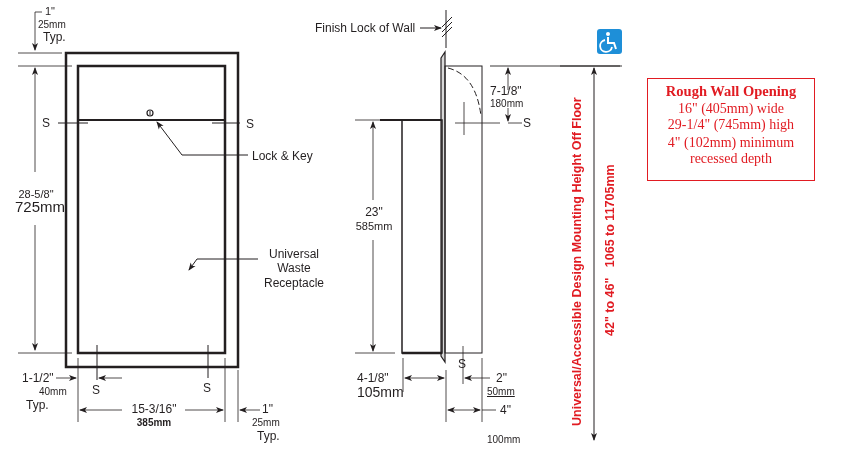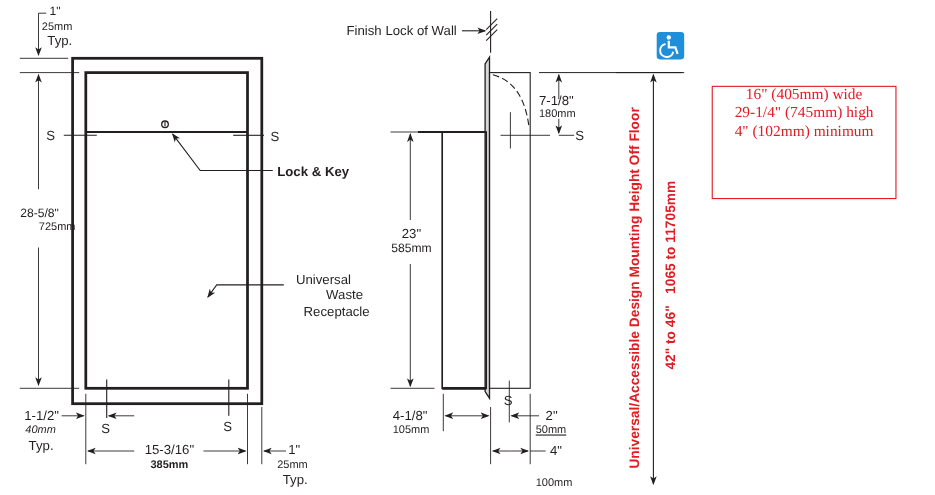--- a/index.html
+++ b/index.html
@@ -110,51 +110,53 @@
     <path d="M11,8 L11,14 L17,14 L19,20" stroke="#fff" stroke-width="2" fill="none"></path>
     <path d="M8,11 A6,6 0 1 0 15,18" stroke="#fff" stroke-width="1.8" fill="none"></path>
   </svg>
 </div>
 
 <div class="lbl" style="left:45px;top:5px;">1"</div>
 <div class="lbl" style="left:38px;top:19px;font-size:10px;">25mm</div>
 <div class="lbl big" style="left:43px;top:31px;">Typ.</div>
 <div class="lbl big" style="left:42px;top:117px;">S</div>
 <div class="lbl big" style="left:246px;top:118px;">S</div>
-<div class="lbl big" style="left:252px;top:150px;font-weight:bold;">Lock &amp; Key</div>
+<div class="lbl big" style="left:252px;top:150px;">Lock &amp; Key</div>
 <div class="lbl ctr" style="left:10px;top:188px;width:52px;font-size:11px;">28-5/8"</div>
-<div class="lbl ctr" style="left:26px;top:201px;width:52px;font-size:10px;">725mm</div>
+<div class="lbl ctr" style="left:14px;top:201px;width:52px;font-size:15px;">725mm</div>
 <div class="lbl big ctr" style="left:258px;top:248px;width:72px;">Universal</div>
-<div class="lbl big ctr" style="left:258px;top:262px;width:72px;text-align:right;">Waste</div>
-<div class="lbl big ctr" style="left:258px;top:277px;width:72px;margin-left:12px;">Receptacle</div>
+<div class="lbl big ctr" style="left:258px;top:262px;width:72px;">Waste</div>
+<div class="lbl big ctr" style="left:258px;top:277px;width:72px;">Receptacle</div>
 <div class="lbl big" style="left:22px;top:372px;">1-1/2"</div>
-<div class="lbl" style="left:23px;top:386px;font-size:10px;font-style:italic;">40mm</div>
+<div class="lbl" style="left:39px;top:386px;font-size:10px;">40mm</div>
 <div class="lbl big" style="left:26px;top:399px;">Typ.</div>
 <div class="lbl big" style="left:92px;top:384px;">S</div>
 <div class="lbl big" style="left:203px;top:382px;">S</div>
 <div class="lbl big ctr" style="left:122px;top:403px;width:64px;">15-3/16"</div>
 <div class="lbl ctr" style="left:122px;top:417px;width:64px;font-size:10px;font-weight:bold;">385mm</div>
 <div class="lbl big" style="left:262px;top:403px;">1"</div>
 <div class="lbl" style="left:252px;top:417px;font-size:10px;">25mm</div>
 <div class="lbl big" style="left:257px;top:430px;">Typ.</div>
 
 <div class="lbl big" style="left:315px;top:22px;">Finish Lock of Wall</div>
 <div class="lbl big" style="left:490px;top:85px;">7-1/8"</div>
 <div class="lbl" style="left:490px;top:98px;font-size:10px;">180mm</div>
 <div class="lbl big" style="left:523px;top:117px;">S</div>
 <div class="lbl big ctr" style="left:352px;top:206px;width:44px;">23"</div>
 <div class="lbl ctr" style="left:352px;top:220px;width:44px;font-size:11px;">585mm</div>
 <div class="lbl big" style="left:357px;top:372px;">4-1/8"</div>
-<div class="lbl" style="left:357px;top:386px;font-size:10px;">105mm</div>
+<div class="lbl" style="left:357px;top:386px;font-size:14px;">105mm</div>
 <div class="lbl big" style="left:458px;top:358px;">S</div>
 <div class="lbl big" style="left:496px;top:372px;">2"</div>
 <div class="lbl" style="left:487px;top:386px;font-size:10px;text-decoration:underline;">50mm</div>
 <div class="lbl big" style="left:500px;top:404px;">4"</div>
 <div class="lbl" style="left:487px;top:434px;font-size:10px;">100mm</div>
 
 <div class="vert" style="left:570px;top:426px;">Universal/Accessible Design Mounting Height Off Floor</div>
 <div class="vert" style="left:603px;top:336px;white-space:pre;">42" to 46"   1065 to 11705mm</div>
 
 <div class="rwo">
+  <div class="t">Rough Wall Opening</div>
   <div>16" (405mm) wide</div>
   <div>29-1/4" (745mm) high</div>
   <div style="margin-top:2px;">4" (102mm) minimum</div>
+  <div>recessed depth</div>
 </div>
 
 </body></html>

